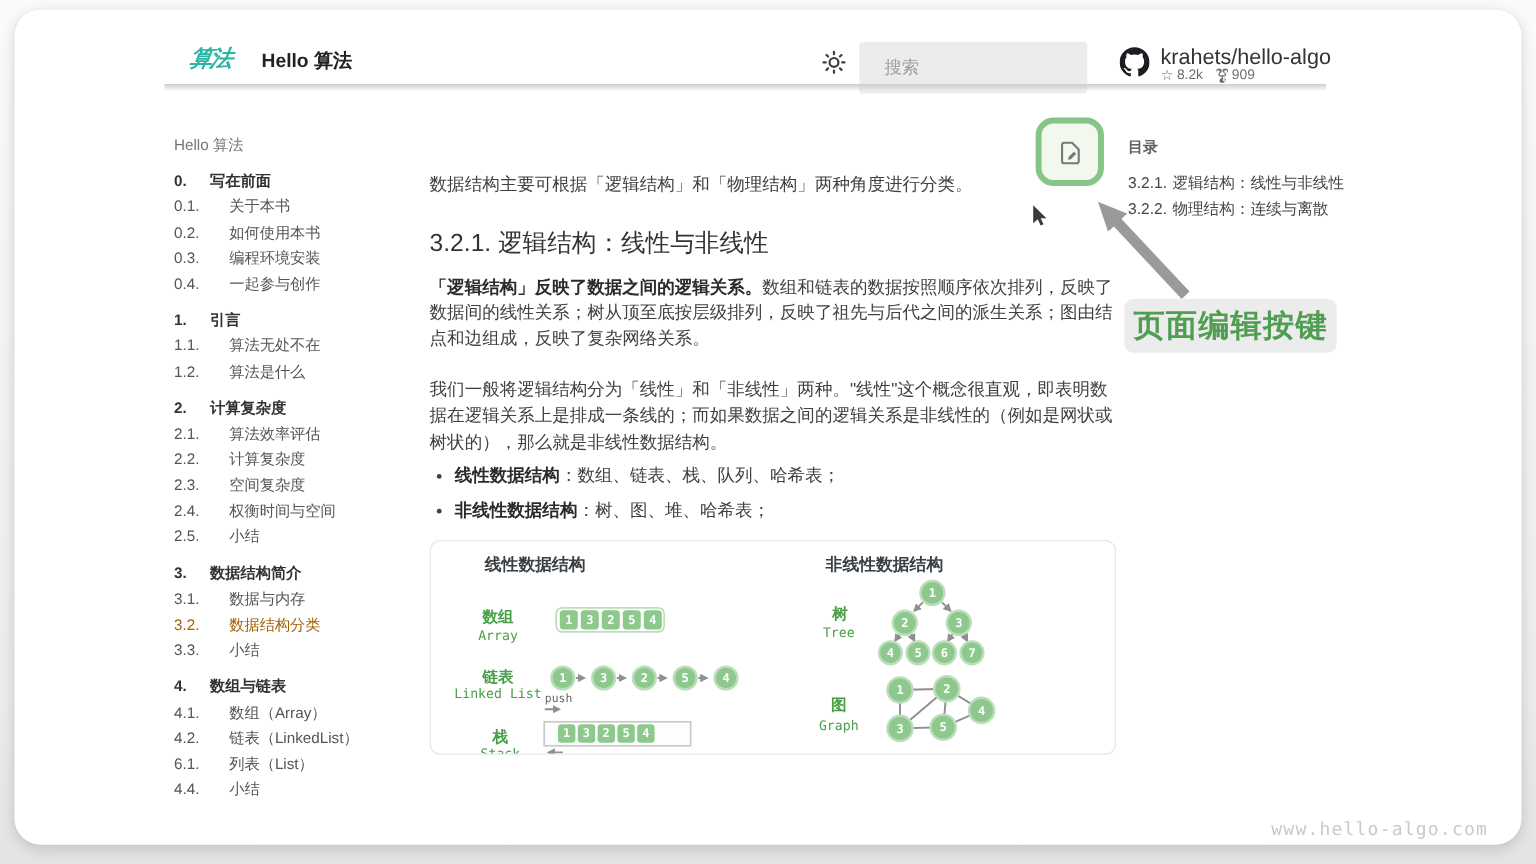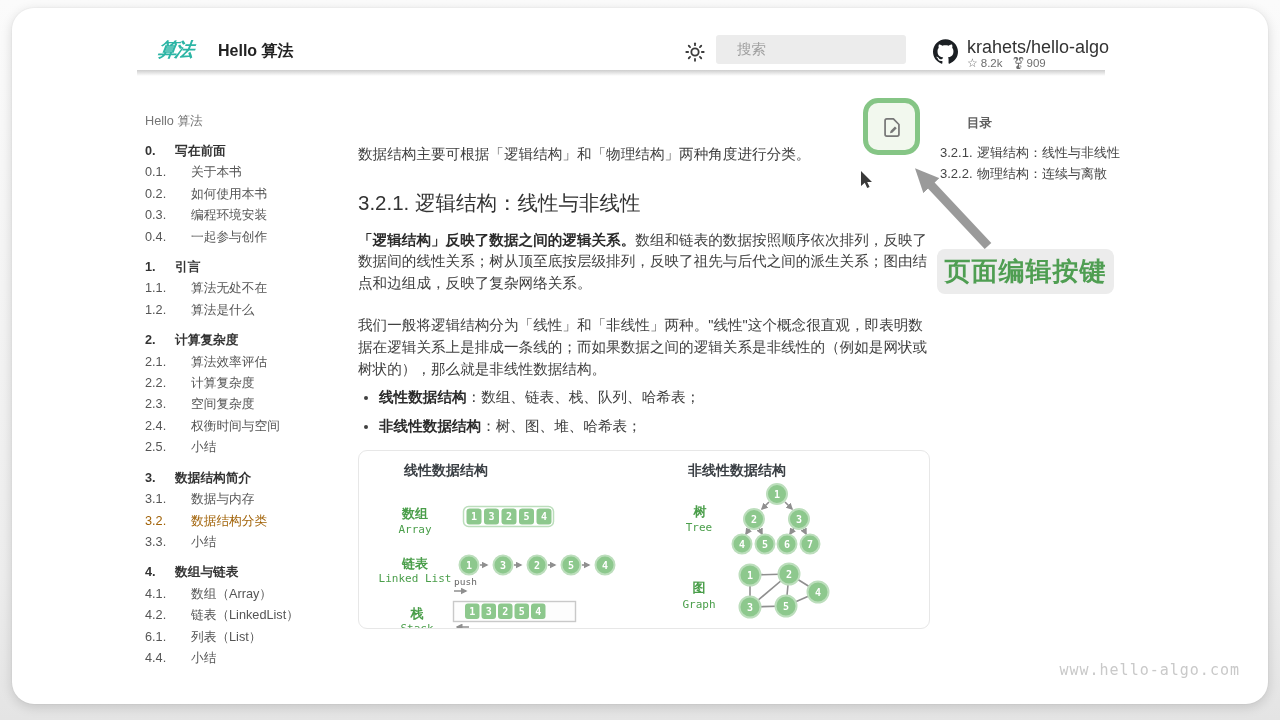--- a/index.html
+++ b/index.html
@@ -18,22 +18,22 @@
 
   
   .logo {
     position:absolute; left:146px; top:27px; width:44px; height:30px;
     color:#2cb5a5; font-weight:bold; font-style:italic; font-size:19px;
     transform:skewX(-8deg); letter-spacing:-2px; line-height:30px;
   }
   .site-title { position:absolute; left:206px; top:33px; font-size:16px; font-weight:bold; color:#222; }
   .theme-toggle { position:absolute; left:672px; top:33px; width:22px; height:22px; }
   .searchbar {
-    position:absolute; left:704px; top:27px; width:190px; height:29px;
-    background:#ececec; border-radius:3px; display:flex; align-items:center; padding:0 10px; gap:9px;font-family:Liberation Serif, serif;
+    position:absolute; left:704px; top:27px; width:190px; height:43px;
+    background:#ececec; border-radius:3px; display:flex; align-items:center; padding:0 10px; gap:9px;
   }
   .searchbar input {
     border:none; background:transparent; outline:none; flex:1;
     font-size:14.5px; color:#444; font-family:inherit;
   }
   .searchbar input::placeholder { color:#9e9e9e; }
   .repo { position:absolute; left:921px; top:31px; display:flex; gap:9px; align-items:flex-start; }
   .repo-name { font-size:18px; color:#333; line-height:16px; }
   .repo-stats { display:flex; gap:10px; align-items:center; font-size:11.5px; color:#6e6e6e; margin-top:2px; }
   .repo-stat { display:flex; align-items:center; gap:3px; }
@@ -72,40 +72,40 @@
   .fe { font-size:11px; fill:#4a9e4a; font-family:"DejaVu Sans Mono","Liberation Mono",monospace; }
   .fn { font-size:10px; font-weight:bold; fill:#fff; font-family:"DejaVu Sans Mono","Liberation Mono",monospace; text-anchor:middle; }
   .fp { font-size:9.5px; fill:#666; font-family:"DejaVu Sans Mono","Liberation Mono",monospace; }
   .node { fill:#8dc88d; stroke:#bcdebc; stroke-width:2; }
   .cellring { fill:none; stroke:#bcdebc; stroke-width:1.5; }
   .cell { fill:#8dc88d; }
   .fedge { stroke:#8f8f8f; stroke-width:1.6; fill:none; }
 
   
   .toc { position:absolute; left:928px; top:107px; width:215px; }
-  .toc-title { font-size:12.5px; font-weight:bold; color:#5f5f5f; margin-bottom:10px;margin-left:27px; }
+  .toc-title { font-size:12.5px; font-weight:bold; color:#5f5f5f; margin-bottom:10px; }
   .toc-item { display:flex; font-size:13px; color:#454545; line-height:21.2px; cursor:pointer; }
   .toc-item .num { width:37px; flex:none; }
 
   
   .edit-btn {
     position:absolute; left:851px; top:90px; width:57px; height:57px;
     border:5px solid #85c585; background:#f2f8ee; border-radius:15px;
     display:flex; align-items:center; justify-content:center; cursor:pointer;
   }
   .callout {
     position:absolute; left:925px; top:241px; width:177px; height:45px;
     background:#ececec; border-radius:8px;
     display:flex; align-items:center; justify-content:center;
     font-size:26px; font-weight:bold; color:#4f9e52; letter-spacing:1px;
   }
   .overlay { position:absolute; left:0; top:0; pointer-events:none; }
 
   .watermark {
-    position:absolute; right:28px; top:653px;
+    position:absolute; right:28px; top:674px;
     font-family:"DejaVu Sans Mono","Liberation Mono",monospace;
     font-size:15px; color:#c9c9c9; letter-spacing:1px;
   }
 </style>
 </head>
 <body>
 
 <div class="card">
 
   <div class="logo">算法</div>

